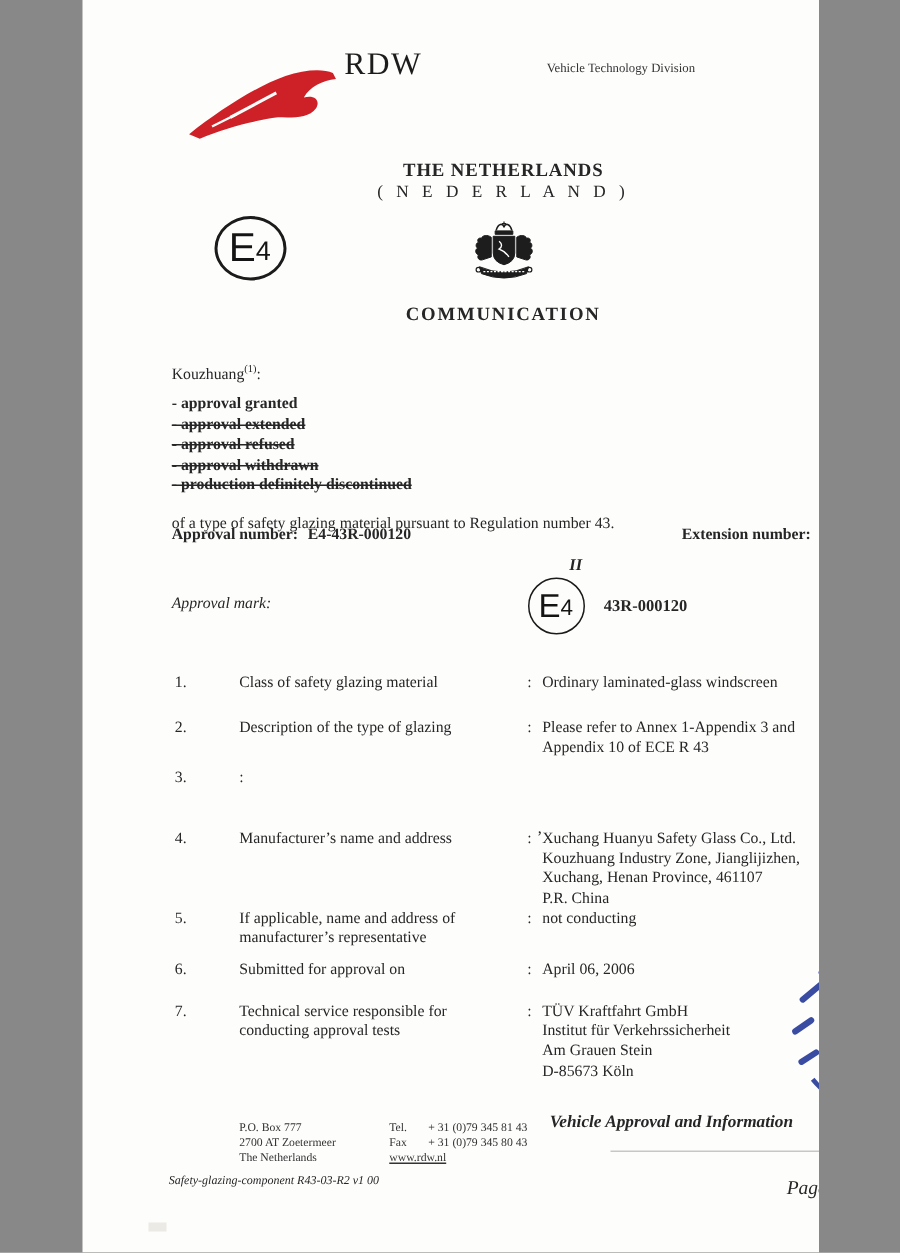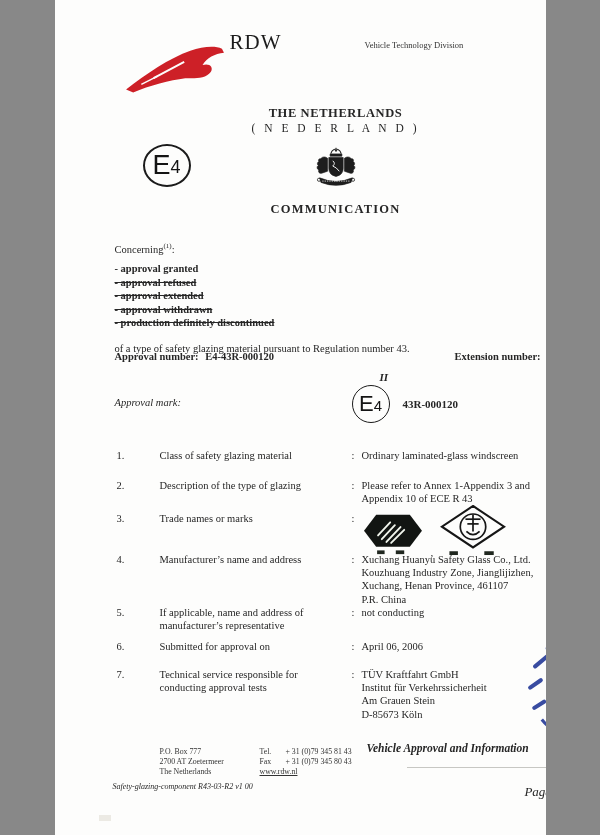--- a/index.html
+++ b/index.html
@@ -105,25 +105,25 @@
 
     <div class="doc-title">COMMUNICATION</div>
   </div>
 
   <div class="abs e-badge big" style="left:88px; top:144px">
     <span class="e-letter">E</span>
     <span class="e-digit">4</span>
   </div>
 
   <div class="abs concerning">
-    <div><span>Concerning</span><sup class="note">(1)</sup><span>:</span></div>
+    <div><span>Kouzhuang</span><sup class="note">(1)</sup><span>:</span></div>
     <div class="concerning-list">
       <span>- approval granted</span>
+      <span class="struck">- approval extended</span>
       <span class="struck">- approval refused</span>
-      <span class="struck">- approval extended</span>
       <span class="struck">- approval withdrawn</span>
       <span class="struck">- production definitely discontinued</span>
     </div>
     <div class="subject">of a type of safety glazing material pursuant to Regulation number 43.</div>
   </div>
 
   <div class="abs apprnum-row">
     <span>Approval number:</span>
     <span style="margin-left:4px">E4-43R-000120</span>
     <span class="ext">
@@ -154,21 +154,20 @@
   <div class="row" style="top:479px">
     <span>2.</span>
     <span class="label">Description of the type of glazing</span>
     <span>:</span>
     <span class="value">Please refer to Annex 1-Appendix 3 and
 Appendix 10 of ECE R 43</span>
   </div>
 
   <div class="row" style="top:512px">
     <span>3.</span>
-    <span class="label">Trade names or marks</span>
     <span>:</span>
     <span class="value tm-row">
       <svg width="62" height="43" viewBox="0 0 66 46">
         <polygon points="15,2 51,2 64,19 51,36 15,36 2,19" fill="#121512"></polygon>
         <g stroke="#f1f5ec" stroke-width="2" stroke-linecap="round">
           <path d="M17,24 L30,10"></path>
           <path d="M21,28 L35,13"></path>
           <path d="M26,31 L41,15"></path>
           <path d="M31,32 L45,18"></path>
         </g>

